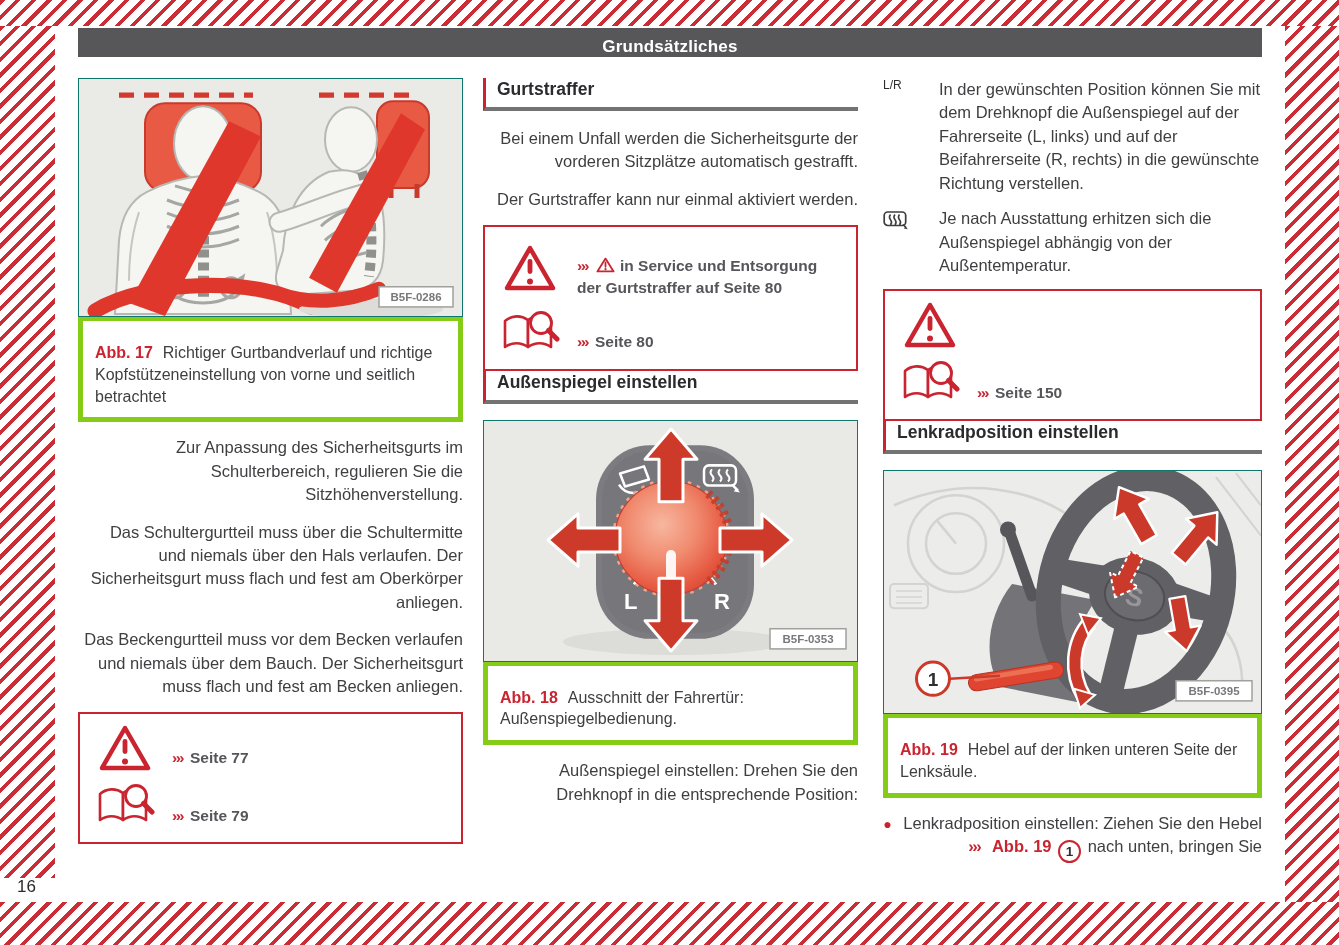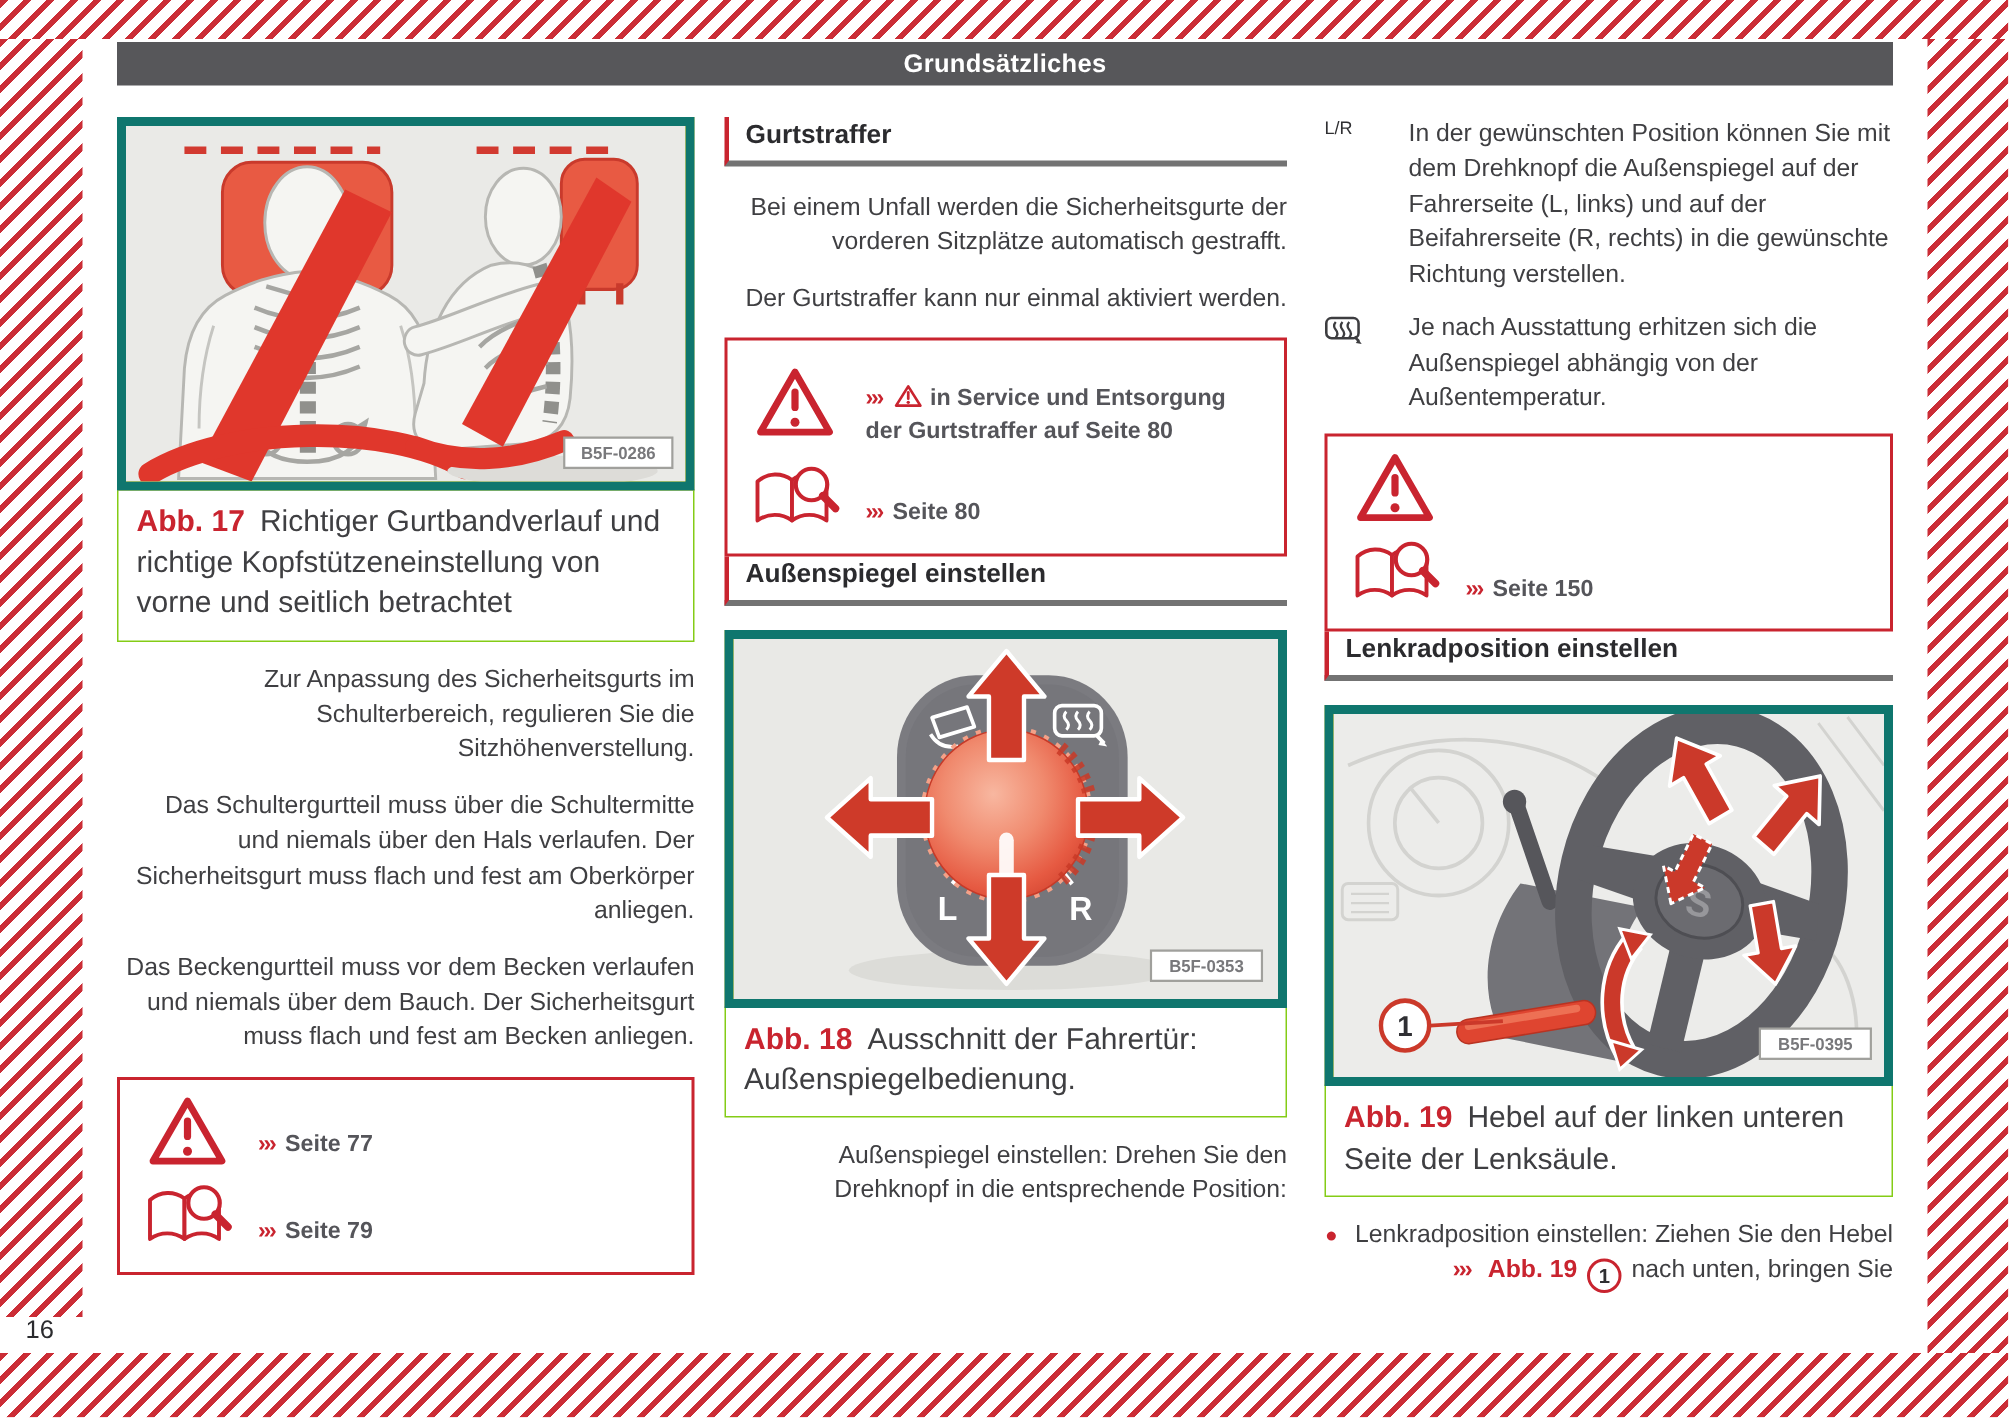--- a/index.html
+++ b/index.html
@@ -14,46 +14,46 @@
     background:repeating-linear-gradient(135deg,#cb2d36 0 3.8px,#ffffff 3.8px 11px);
   }
   .stripe-top    { left:0; top:0; width:1339px; height:26px; }
   .stripe-left   { left:0; top:26px; width:55px; height:852px; }
   .stripe-right  { left:1285px; top:26px; width:54px; height:876px; }
   .stripe-bottom { left:0; top:902px; width:1339px; height:43px; }
   .page-num { position:absolute; left:17px; top:877px; font-size:17px; color:#2b2b2e; }
 
   .header-bar {
     position:absolute; left:78px; top:28px; width:1184px; height:29px;
-    background:#57575a; color:#fff; display:flex; align-items:center; justify-content:center;
+    background:#57575a; color:#fff; display:flex; align-items:flex-end; justify-content:center;
     font-size:17px; font-weight:bold; letter-spacing:.2px;
   }
 
   .col { position:absolute; top:78px; }
   .col1 { left:78px;  width:385px; }
   .col2 { left:483px; width:375px; }
   .col3 { left:883px; width:379px; }
 
   .para { font-size:16.5px; line-height:1.42; margin:0 0 14px; color:#3f3f42;text-align:right; }
 
   h2.section {
     font-size:17.5px; font-weight:bold; color:#2b2b2e;
     border-left:3px solid #c9242f; border-bottom:4px solid #737373;
     padding:1px 0 7px 11px; margin:0 0 16px;
   }
   .mt44 { margin-top:44px; }
   .mt40 { margin-top:40px; }
 
   figure.figblock { margin:0 0 14px; }
-  .figure-img { position:relative; border:6px solid #0f766e; background:#fde047; overflow:hidden; }
+  .figure-img { position:relative; border:1px solid #0f766e; background:#e5e5e5; overflow:hidden; }
   .h237 { height:237px; } .h240 { height:240px; } .h242 { height:242px; }
   .figure-img svg.illus { display:block; width:100%; height:100%; }
   .figure-caption {
-    border:1px solid #84cc16; margin-top:-1px; padding:8px 12px 10px;
-    font-size:20px; line-height:1.36; color:#3f3f42;
+    border:5px solid #84cc16; margin-top:-1px; padding:21px 12px 10px;
+    font-size:16px; line-height:1.36; color:#3f3f42;
   }
   .fig-label { color:#c9242f; font-weight:bold; margin-right:10px; }
   svg text { font-family:"Liberation Sans", sans-serif; }
 
   .refbox {
     border:2px solid #c9242f; padding:10px 14px 12px;
     display:flex; flex-direction:column; gap:10px; background:#fff;
   }
   .refrow { display:flex; align-items:center; gap:16px; }
   .icon-cell { width:62px; flex:0 0 auto; display:flex; justify-content:center; align-items:center; }

